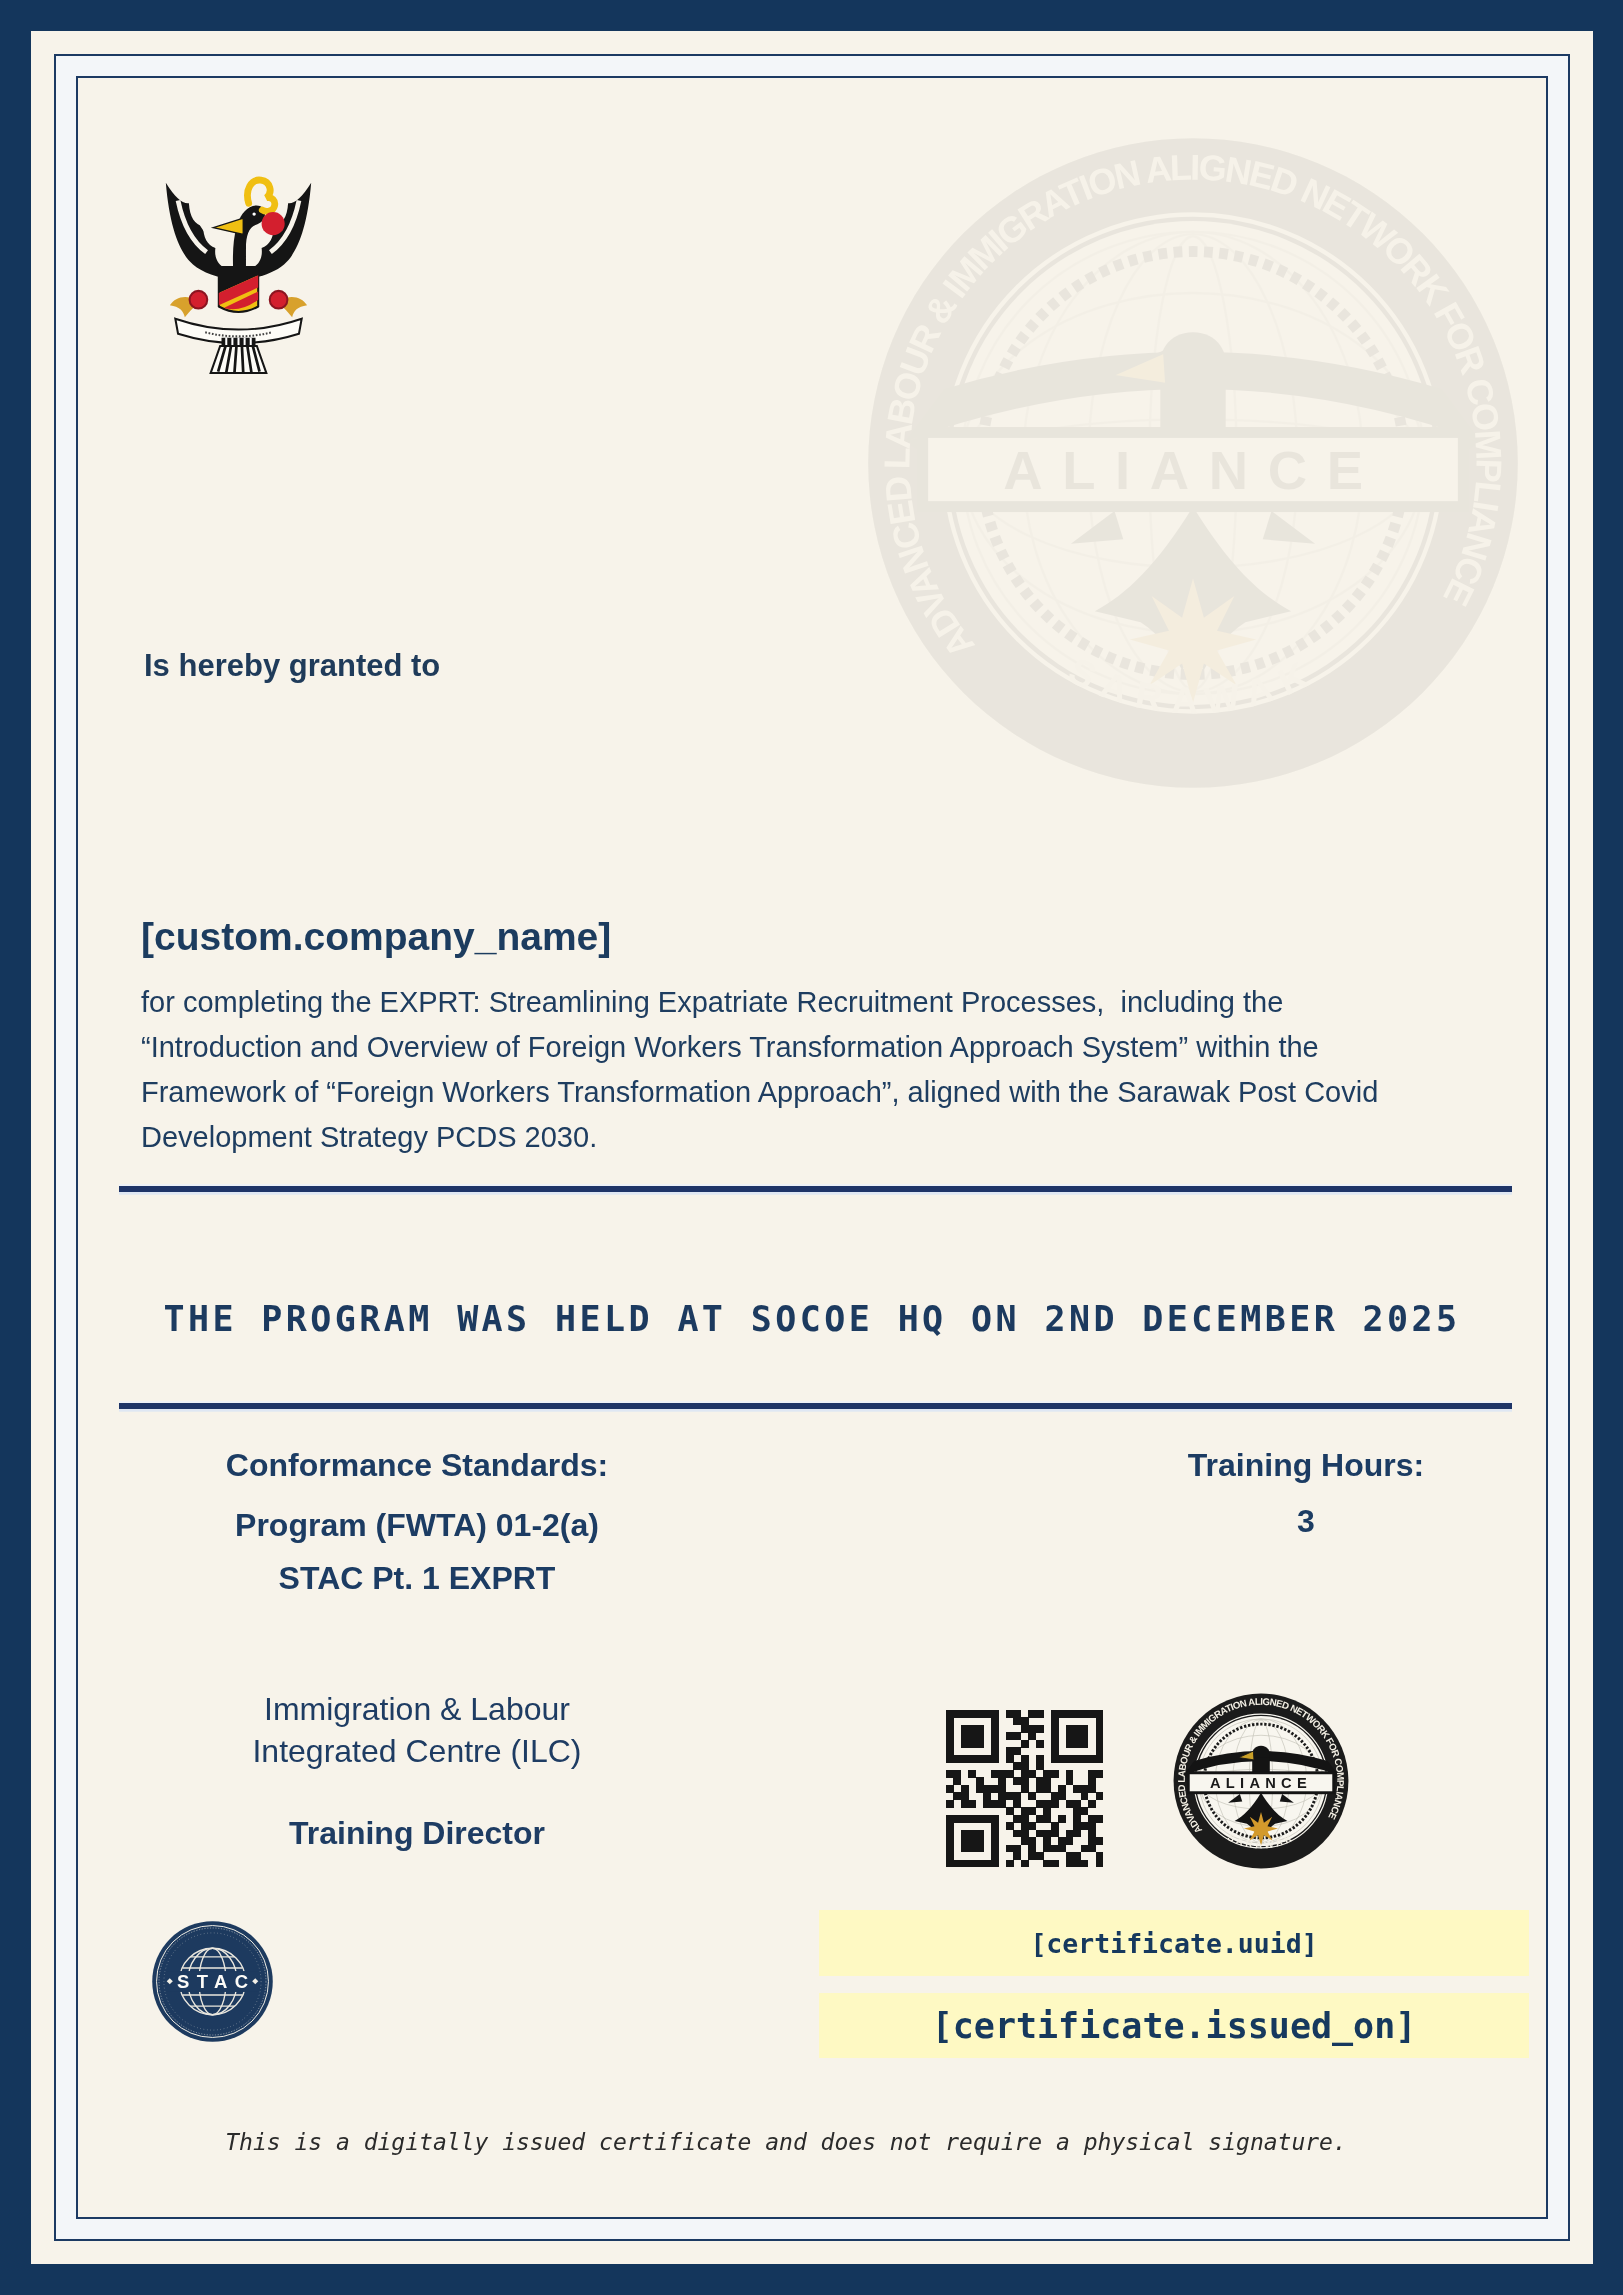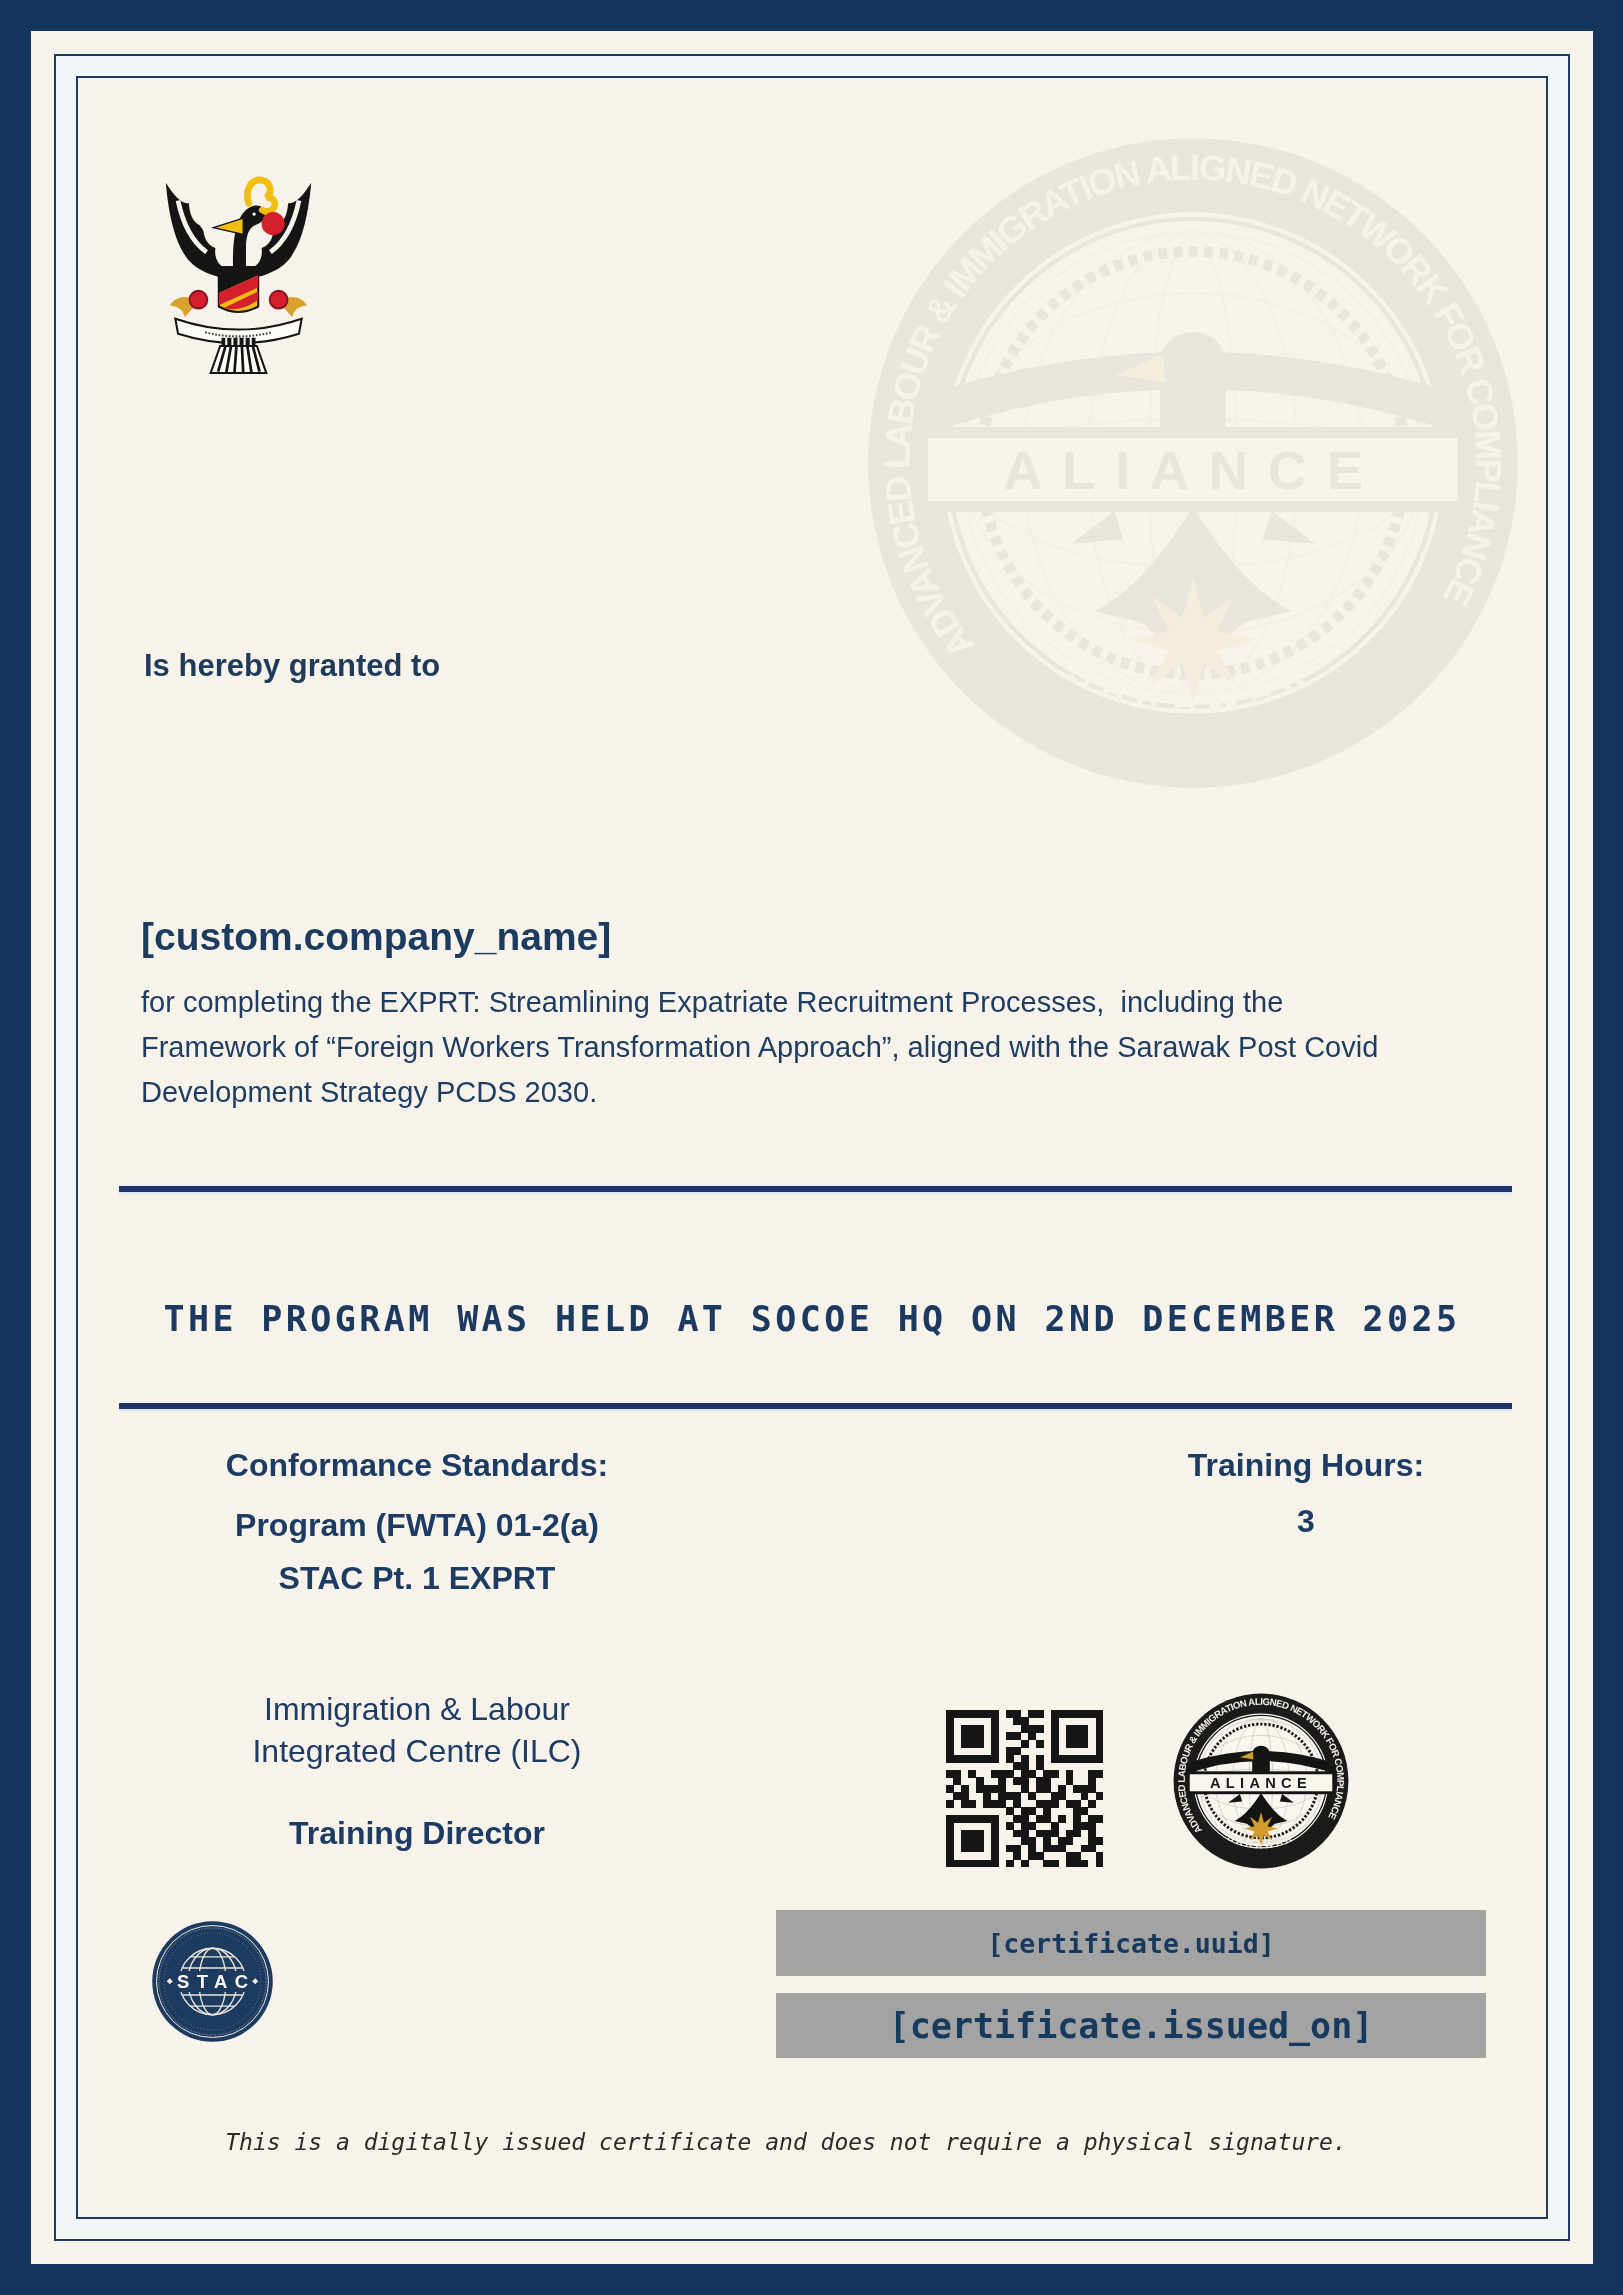--- a/index.html
+++ b/index.html
@@ -41,21 +41,21 @@
   .sig{position:absolute;transform:translateX(-50%);left:417px;font-size:32px;color:#1e3c63;white-space:nowrap;}
   .sig1{top:1691px;} .sig2{top:1733px;} .sig3{top:1771px;font-weight:700;margin-top:44px;}
 
   .qr{position:absolute;left:946px;top:1710px;width:157px;height:157px;}
   .badge{position:absolute;left:1173px;top:1693px;width:176px;height:176px;}
 
   .staclogo{position:absolute;left:151px;top:1920px;width:123px;height:123px;}
   .issuer{position:absolute;left:289px;top:1935px;font-family:"DejaVu Sans Mono",monospace;
           font-weight:bold;font-size:26px;line-height:32px;color:#1d3a5f;white-space:pre;}
 
-  .bar{position:absolute;left:776px;width:710px;background:#a3a3a3;display:flex;
+  .bar{position:absolute;left:819px;width:710px;background:#fef9c3;display:flex;
        align-items:center;justify-content:center;font-family:"DejaVu Sans Mono",monospace;
        font-weight:600;color:#16395e;}
   .bar1{top:1910px;height:66px;font-size:26.5px;}
   .bar2{top:1993px;height:65px;font-size:35px;}
 
   .footer{position:absolute;left:27px;top:2129px;width:1518px;text-align:center;
           font-family:"DejaVu Sans Mono",monospace;font-style:italic;font-weight:500;
           font-size:23px;color:#2b2b2b;white-space:nowrap;}
 
   svg text{font-family:"Liberation Sans",sans-serif;}
@@ -169,20 +169,21 @@
 
     <div class="title"><br></div>
 
     <div class="granted">Is hereby granted to</div>
 
 
     <div class="company">[custom.company_name]</div>
 
     <div class="bodytext">
       <div>for completing the EXPRT: Streamlining Expatriate Recruitment Processes,  including the</div>
+      <div>“Introduction and Overview of Foreign Workers Transformation Approach System” within the</div>
       <div>Framework of “Foreign Workers Transformation Approach”, aligned with the Sarawak Post Covid</div>
       <div>Development Strategy PCDS 2030.</div>
     </div>
 
     <div class="hr hr1"></div>
 
     <div class="program">THE PROGRAM WAS HELD AT SOCOE HQ ON 2ND DECEMBER 2025</div>
 
     <div class="hr hr2"></div>
 

